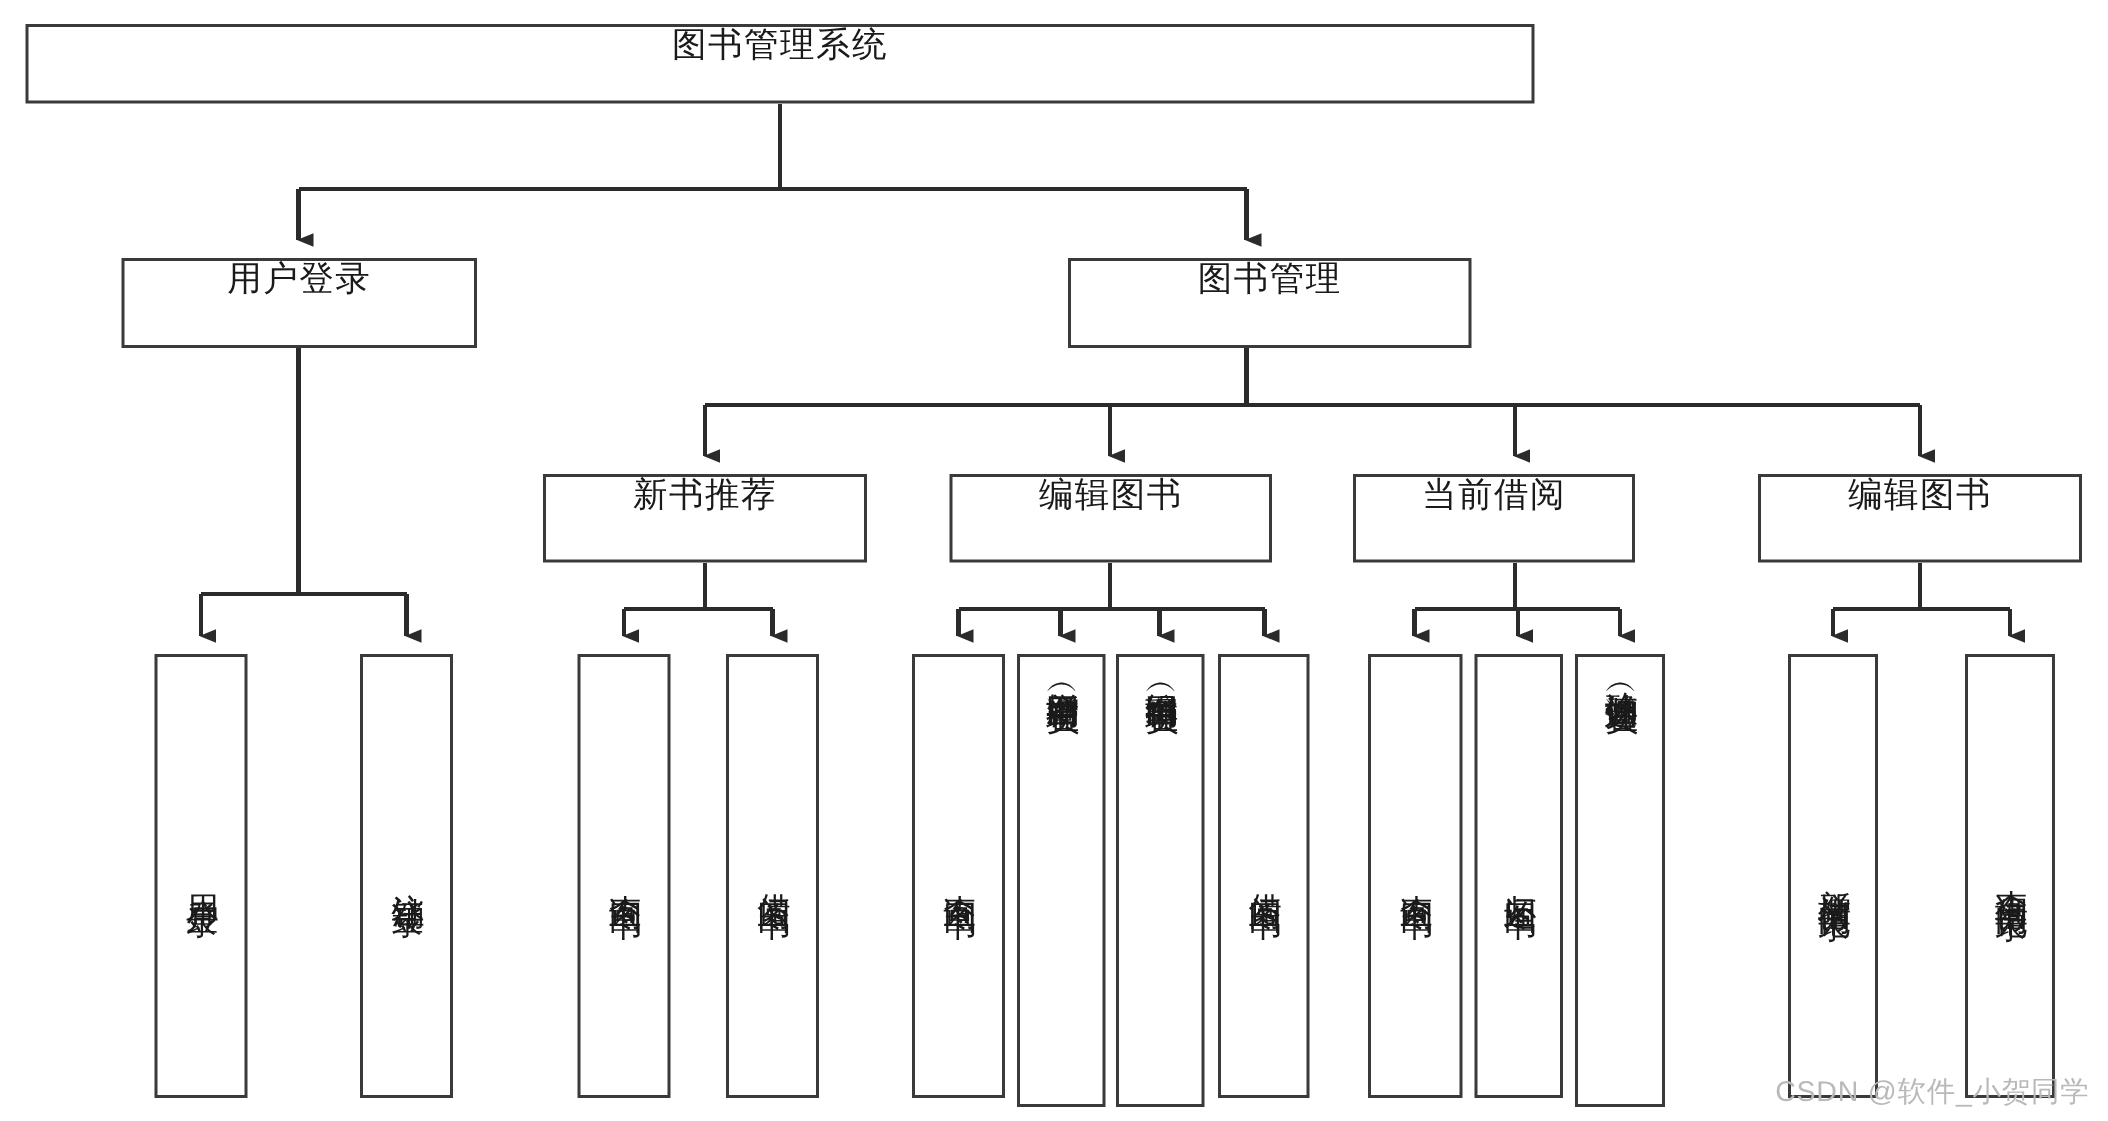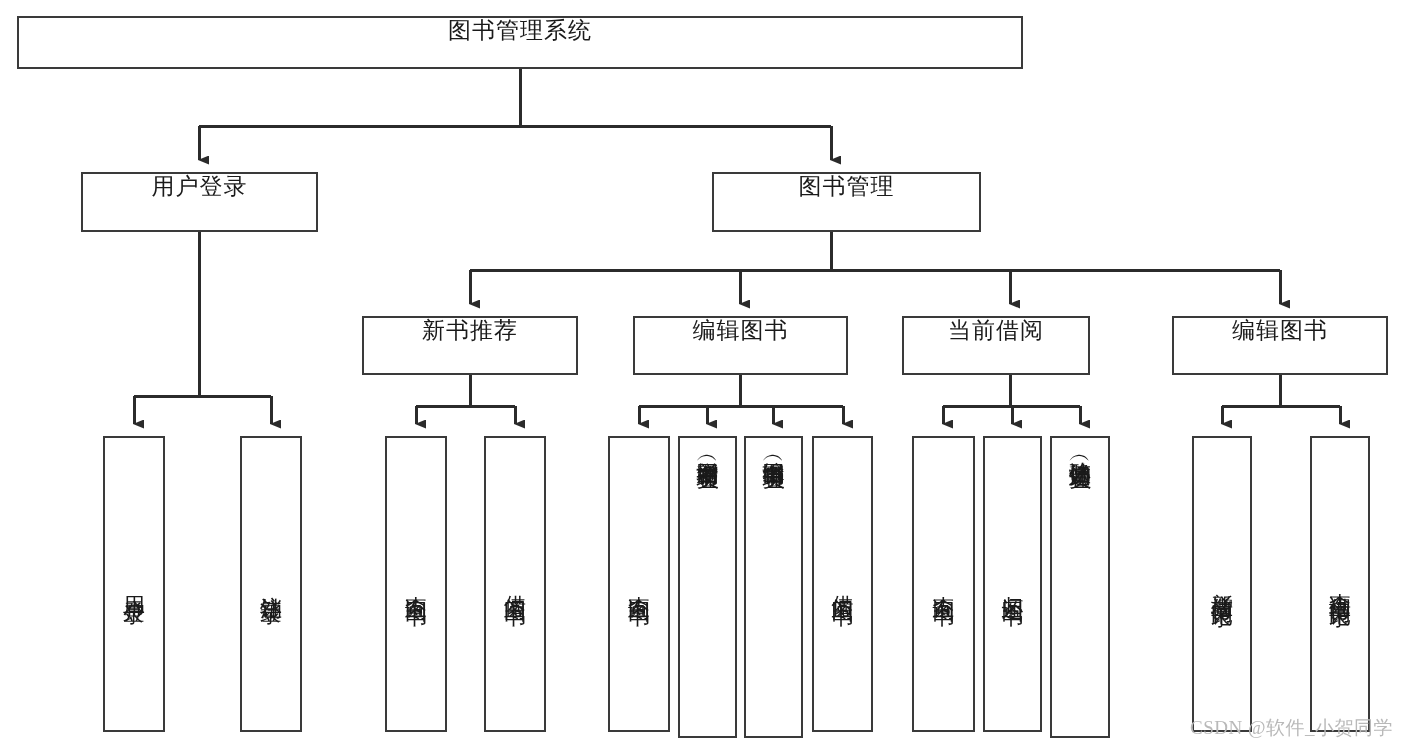--- a/index.html
+++ b/index.html
@@ -65,21 +65,21 @@
   }
   #watermark {
     position: absolute;
     right: 12px;
     bottom: 6px;
     font-size: 19px;
     color: #b9b9b9;
     letter-spacing: 0.5px;
     white-space: nowrap;
     z-index: 5;
-    font-family: Liberation Serif, serif;
+    font-family: Liberation Sans, sans-serif;
   }
 </style>
 </head>
 <body>
 
 <div id="canvas">
 
   <svg id="wires" viewBox="0 0 1405 747" xmlns="http://www.w3.org/2000/svg">
     <defs>
       <marker id="arrow" markerWidth="9" markerHeight="11" refX="4.5" refY="10" orient="auto" markerUnits="userSpaceOnUse">

